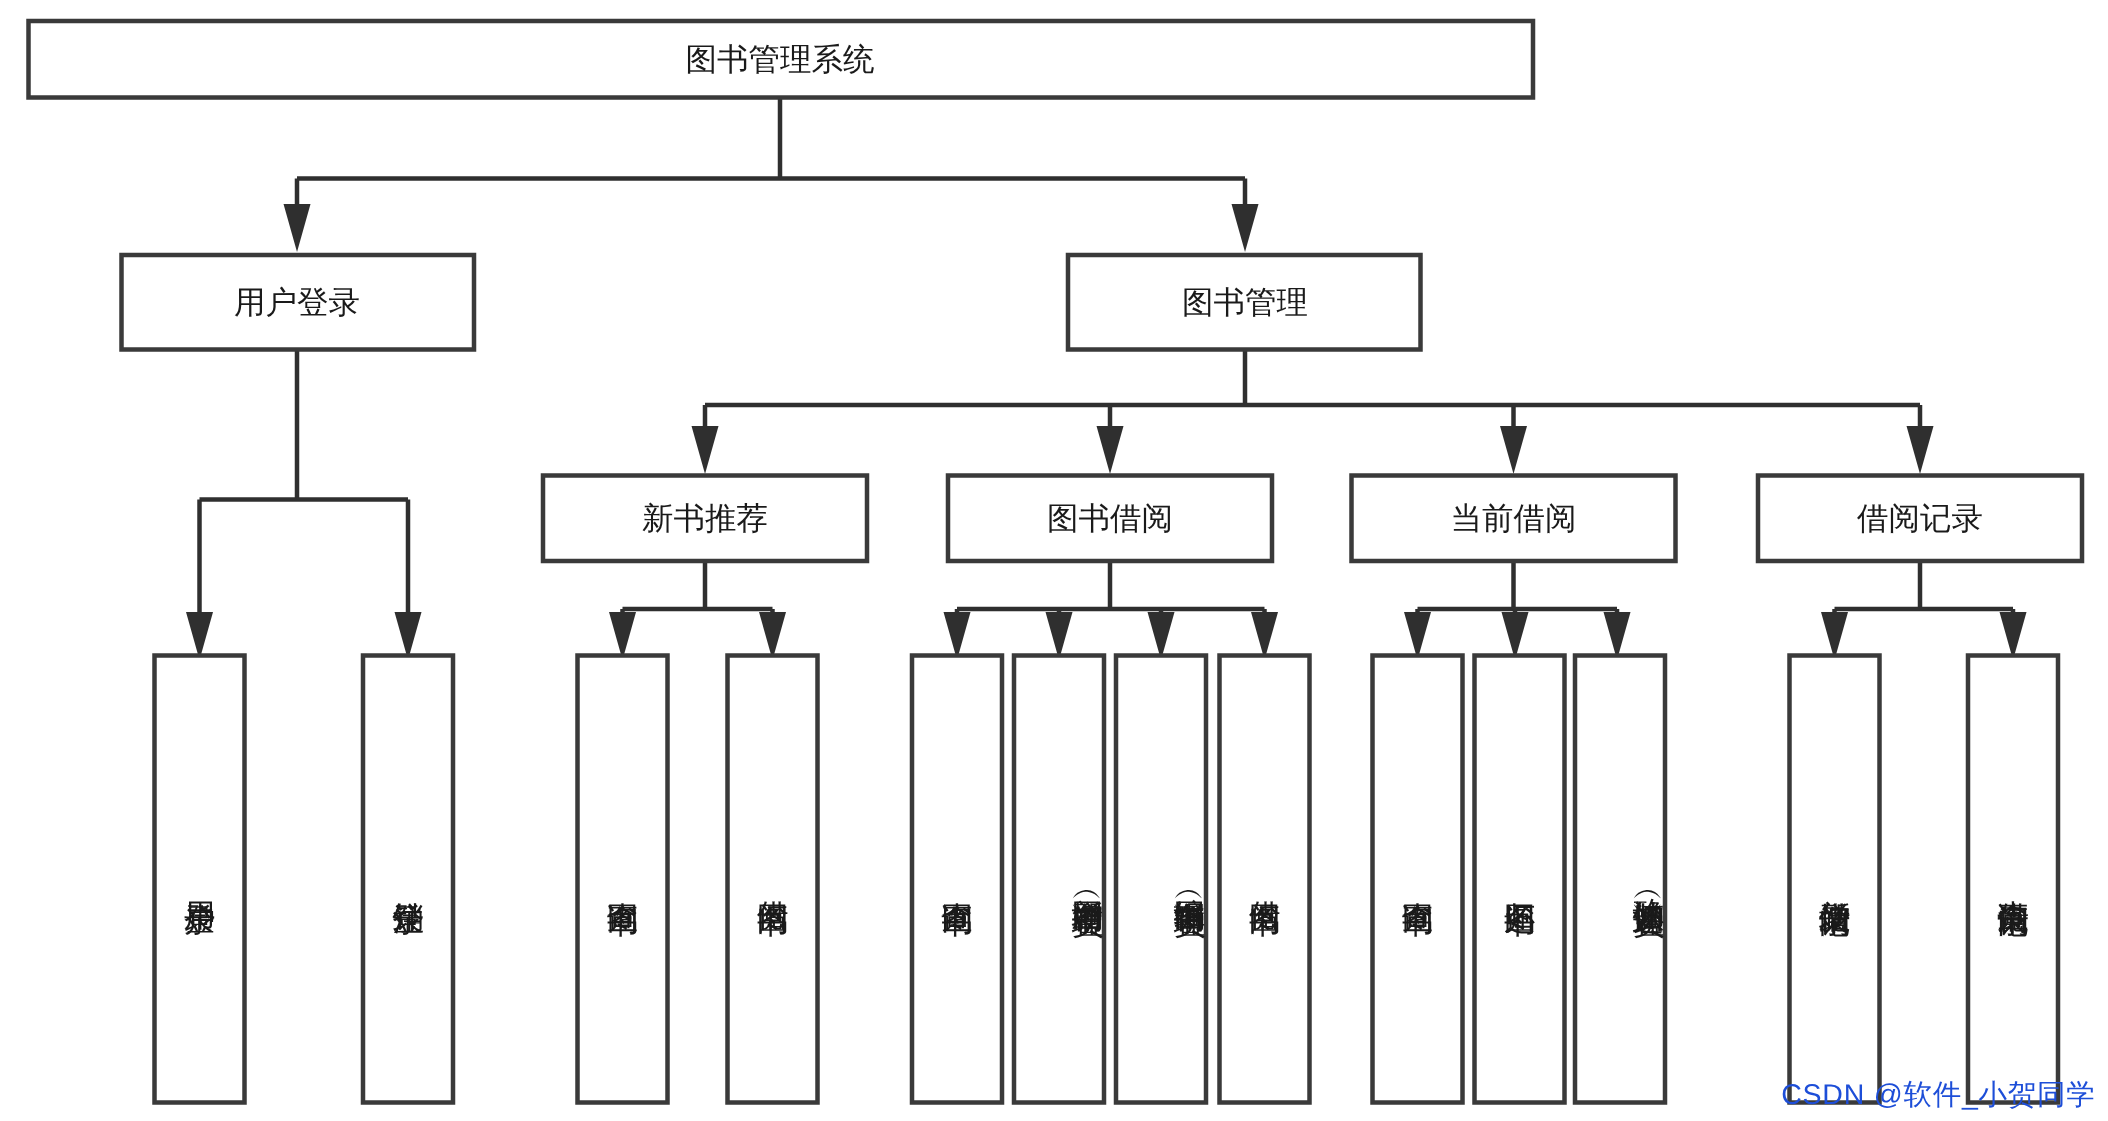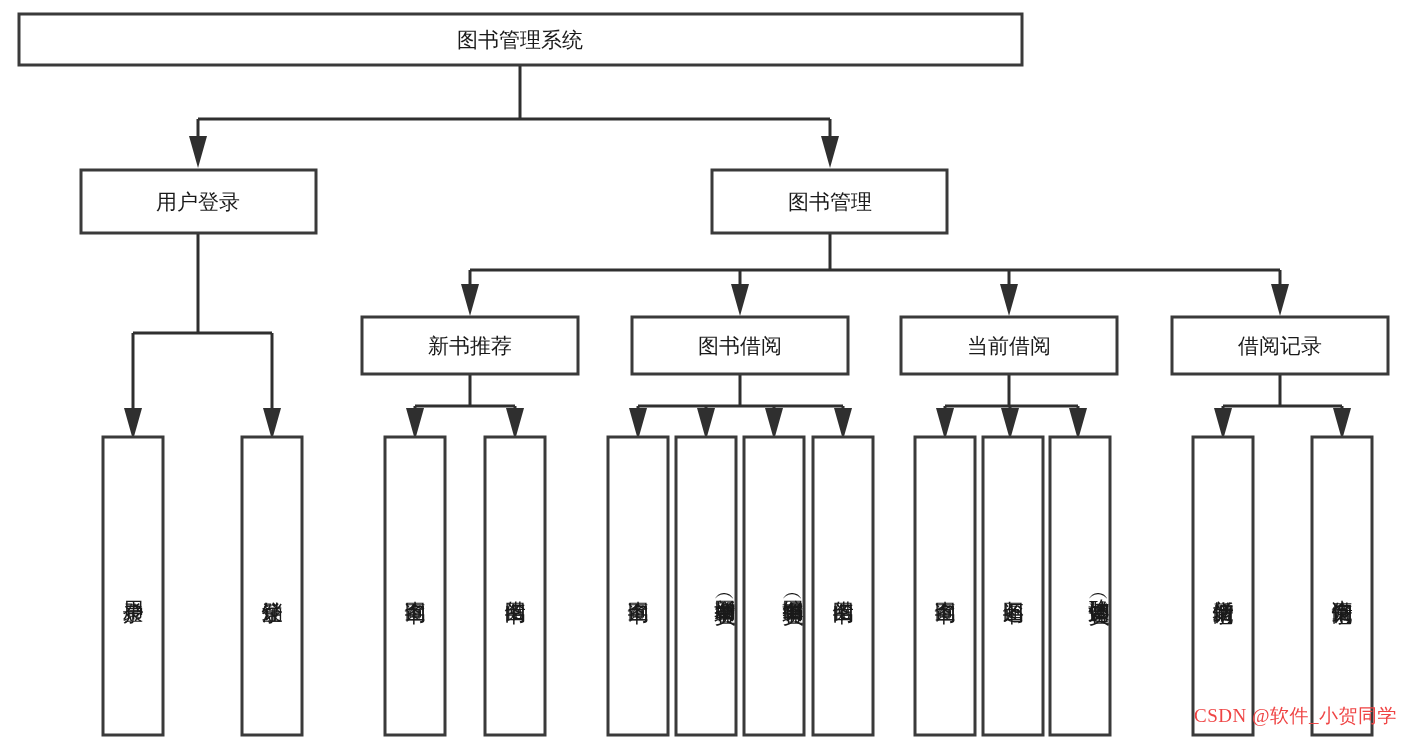--- a/index.html
+++ b/index.html
@@ -60,24 +60,24 @@
     display: flex;
     align-items: center;
     justify-content: center;
     text-align: center;
     white-space: nowrap;
     pointer-events: none;
   }
   .watermark {
     position: absolute;
     right: 8px;
-    bottom: 18px;
-    font-family: Liberation Serif, serif;
+    bottom: 4px;
+    font-family: Liberation Sans, sans-serif;
     font-size: 19px;
-    color: #ef4444;
+    color: #1d4ed8;
     white-space: nowrap;
     letter-spacing: 0.5px;
   }
 </style>
 </head>
 <body>
 
 <div id="diagram-root">
 
   <svg class="canvas" viewBox="0 0 1405 747">

